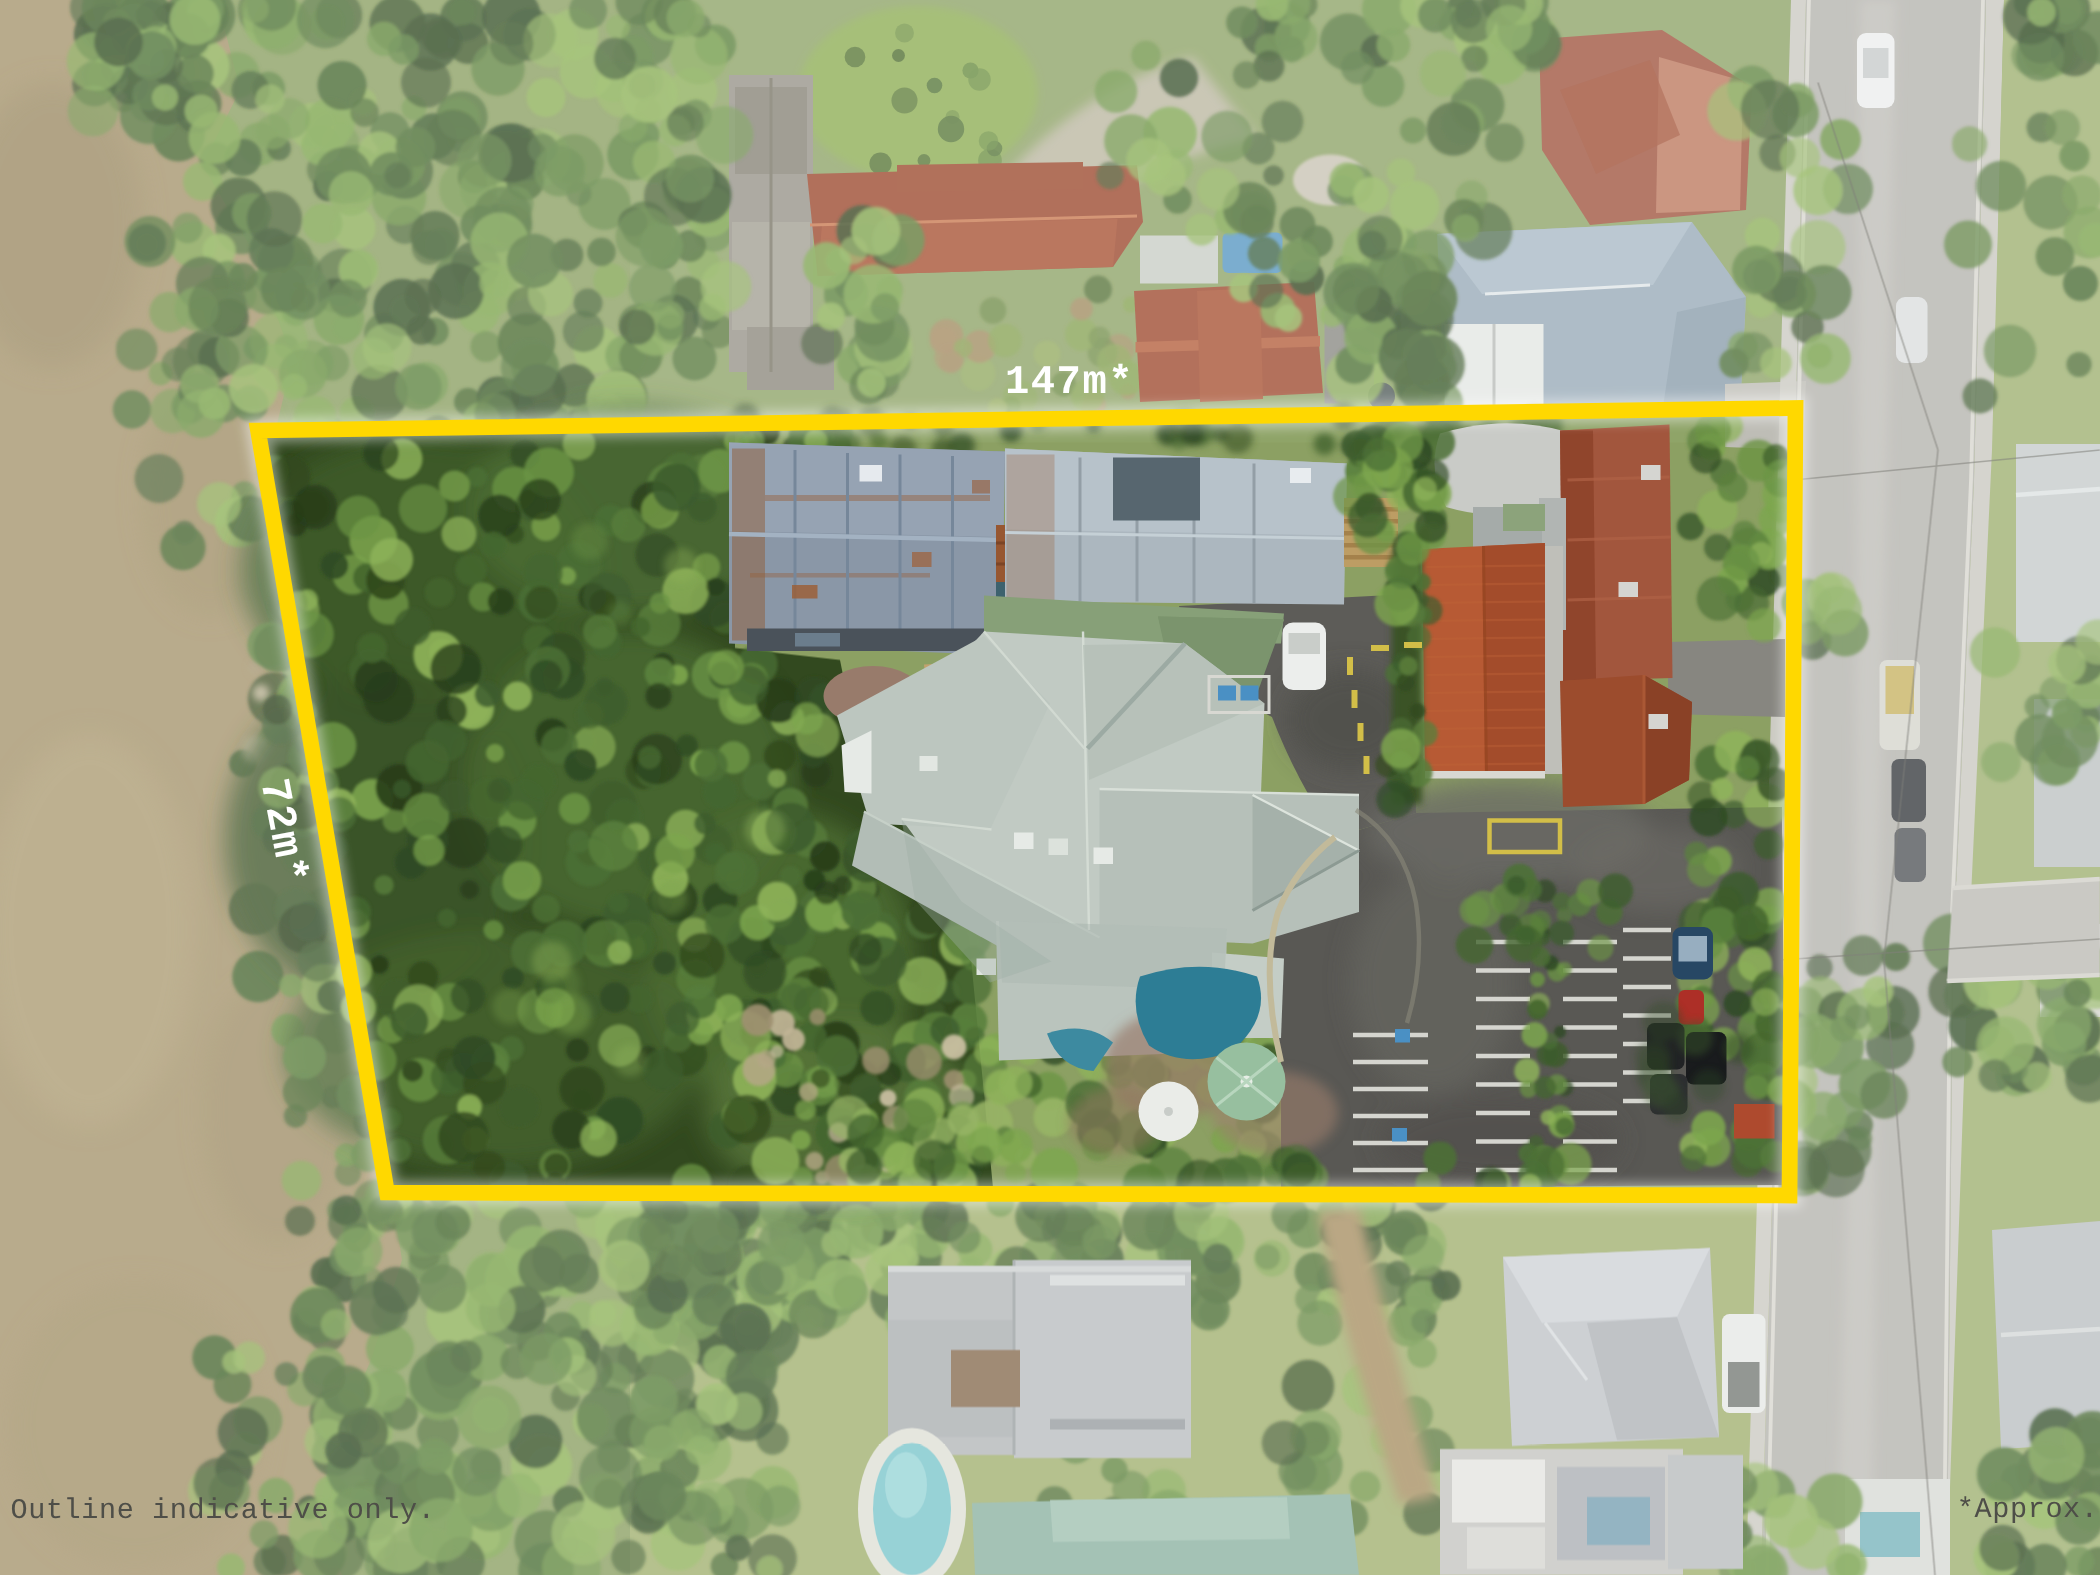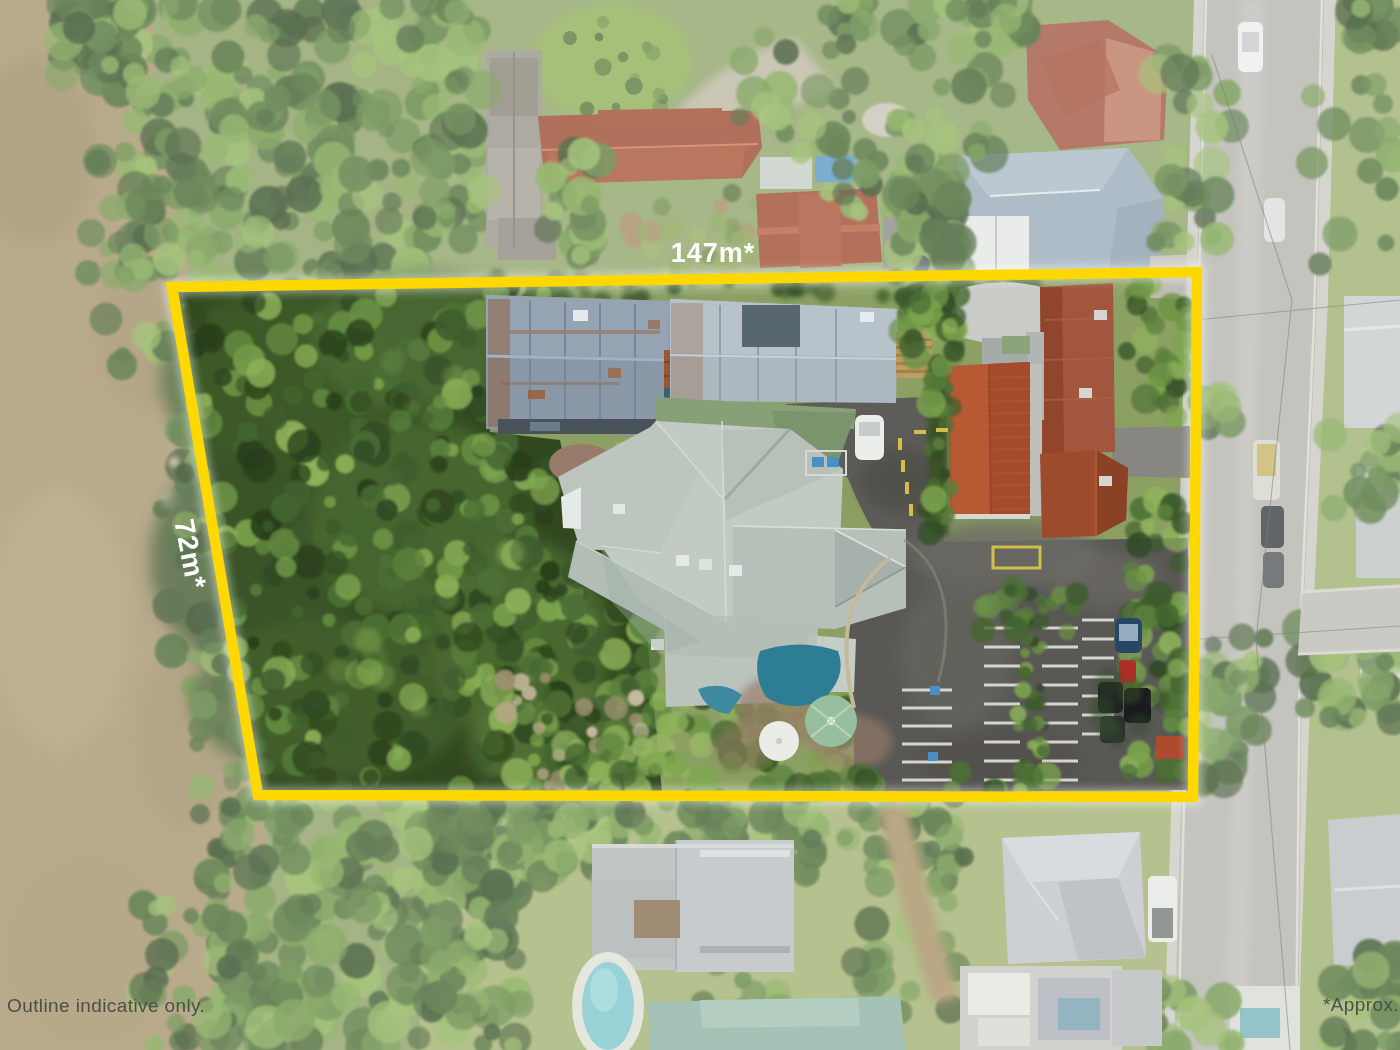--- a/index.html
+++ b/index.html
@@ -1,14 +1,14 @@
 <!DOCTYPE html>
 <html><head><meta charset="utf-8"><style>
 html,body{margin:0;padding:0;}
-.wrap{position:relative;width:1400px;height:1050px;overflow:hidden;font-family:Liberation Sans, sans-serif;background:#8ca063;}
+.wrap{position:relative;width:1400px;height:1050px;overflow:hidden;font-family:Liberation Mono, monospace;background:#8ca063;}
 </style></head><body>
 <div class="wrap">
 <svg width="1400" height="1050" viewBox="0 0 1400 1050">
 <defs>
 <filter id="b1" x="-30%" y="-30%" width="160%" height="160%">
           <feGaussianBlur stdDeviation="1.2"></feGaussianBlur>
         </filter>
 <filter id="b2" x="-30%" y="-30%" width="160%" height="160%">
           <feGaussianBlur stdDeviation="2.5"></feGaussianBlur>
         </filter>

